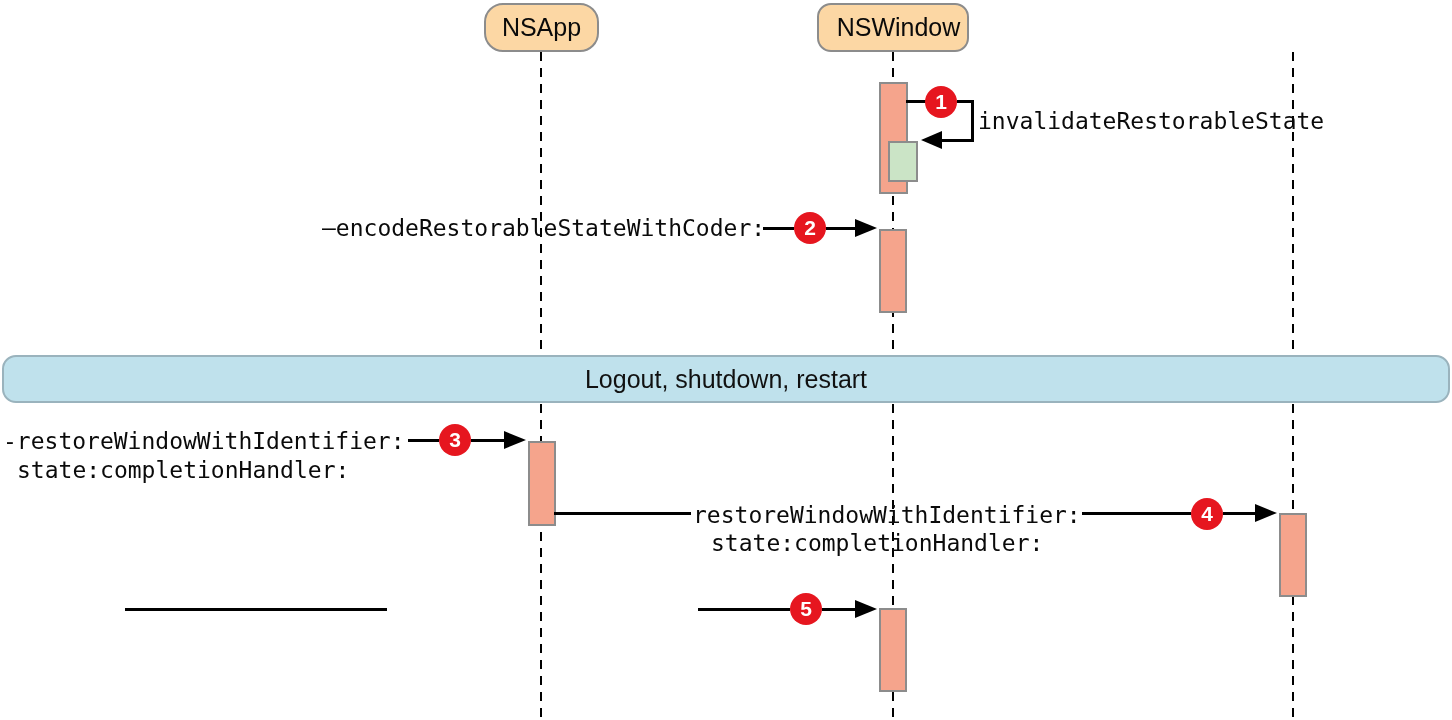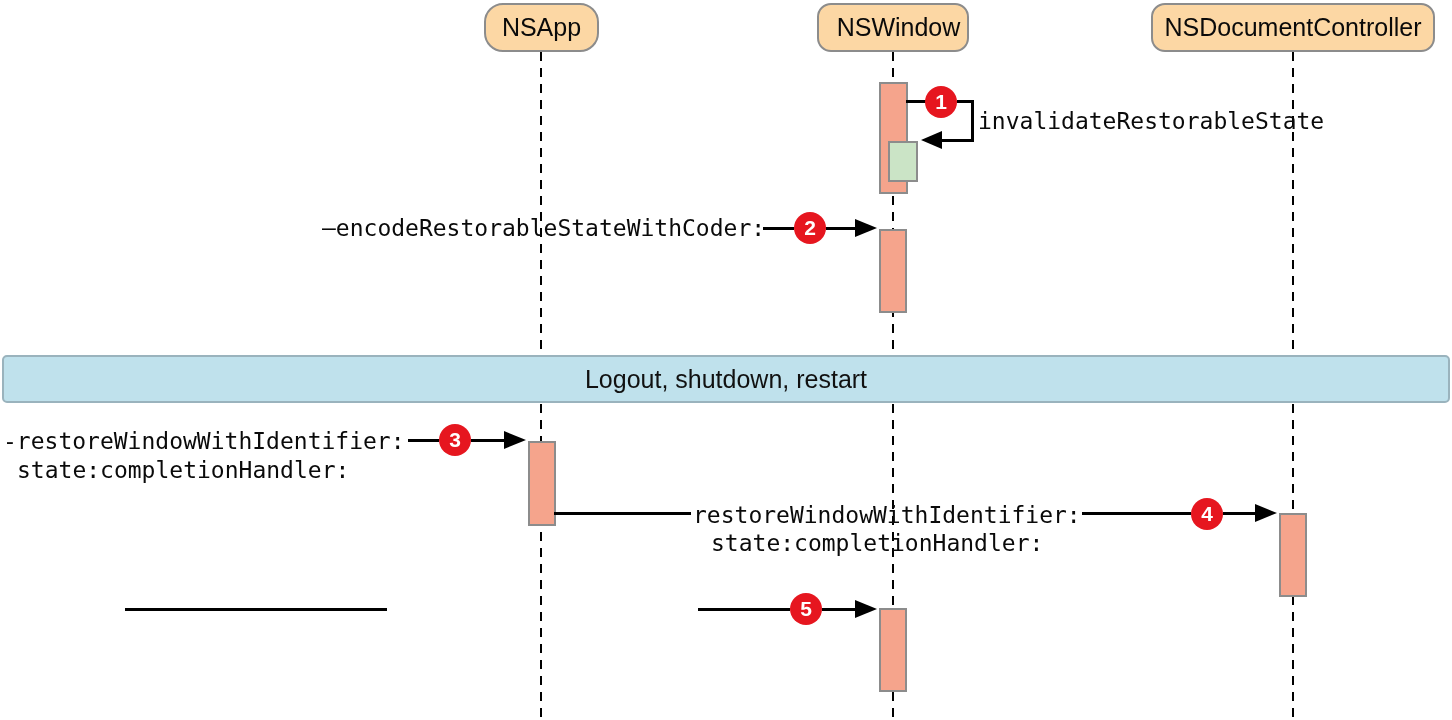--- a/index.html
+++ b/index.html
@@ -6,21 +6,21 @@
   #diagram{position:relative;width:1452px;height:720px;background:#ffffff;overflow:hidden;
            font-family:"Liberation Sans",sans-serif;}
   .pbox{position:absolute;top:3px;height:49px;background:#FCD7A4;border:2px solid #8C8C8C;
         border-radius:14px;display:flex;align-items:center;justify-content:center;
         font-size:25px;color:#0a0a0a;z-index:3;box-sizing:border-box;}
   .lifeline{position:absolute;width:2px;top:52px;height:668px;z-index:1;
         background:repeating-linear-gradient(to bottom,#000 0px,#000 9px,transparent 9px,transparent 16px);}
   .act{position:absolute;width:28px;background:#F5A48C;border:2px solid #8C8C8C;z-index:3;box-sizing:border-box;}
   .greenblk{position:absolute;background:#CBE4C6;border:2px solid #8C8C8C;z-index:4;box-sizing:border-box;}
   .sep{position:absolute;left:2px;top:355px;width:1448px;height:48px;background:#BFE1EC;
-       border:2px solid #9ab3bd;border-radius:5px;display:flex;align-items:center;justify-content:center;
+       border:2px solid #9ab3bd;border-radius:14px;display:flex;align-items:center;justify-content:center;
        font-size:25px;color:#111;z-index:2;box-sizing:border-box;}
   .hline{position:absolute;height:3px;background:#000;z-index:5;}
   .vline{position:absolute;width:3px;background:#000;z-index:5;}
   .arrow-r{position:absolute;width:0;height:0;border-top:9px solid transparent;
            border-bottom:9px solid transparent;border-left:22px solid #000;z-index:5;}
   .arrow-l{position:absolute;width:0;height:0;border-top:9px solid transparent;
            border-bottom:9px solid transparent;border-right:21px solid #000;z-index:5;}
   .badge{position:absolute;width:32px;height:32px;border-radius:50%;background:#E6161F;color:#fff;
          display:flex;align-items:center;justify-content:center;font-size:21px;font-weight:bold;z-index:6;}
   .mlabel{position:absolute;height:24px;line-height:24px;white-space:pre;z-index:5;
@@ -33,23 +33,20 @@
 
   <div class="lifeline" style="left:540px;"></div>
   <div class="lifeline" style="left:892px;"></div>
   <div class="lifeline" style="left:1292px;"></div>
 
   <div class="pbox" style="left:484px;width:115px;border-radius:19px;">
     <span>NSApp</span>
   </div>
   <div class="pbox" style="left:817px;width:152px;padding-left:11px;">
     <span>NSWindow</span>
-  </div>
-  <div class="pbox" style="left:1151px;width:284px;">
-    <span>NSDocumentController</span>
   </div>
 
   <div class="act" style="left:879px;top:82px;width:29px;height:112px;"></div>
   <div class="greenblk" style="left:888px;top:141px;width:30px;height:41px;"></div>
   <div class="act" style="left:879px;top:229px;height:84px;"></div>
   <div class="act" style="left:528px;top:441px;height:85px;"></div>
   <div class="act" style="left:1279px;top:513px;height:84px;"></div>
   <div class="act" style="left:879px;top:608px;height:84px;"></div>
 
   <div class="sep">

